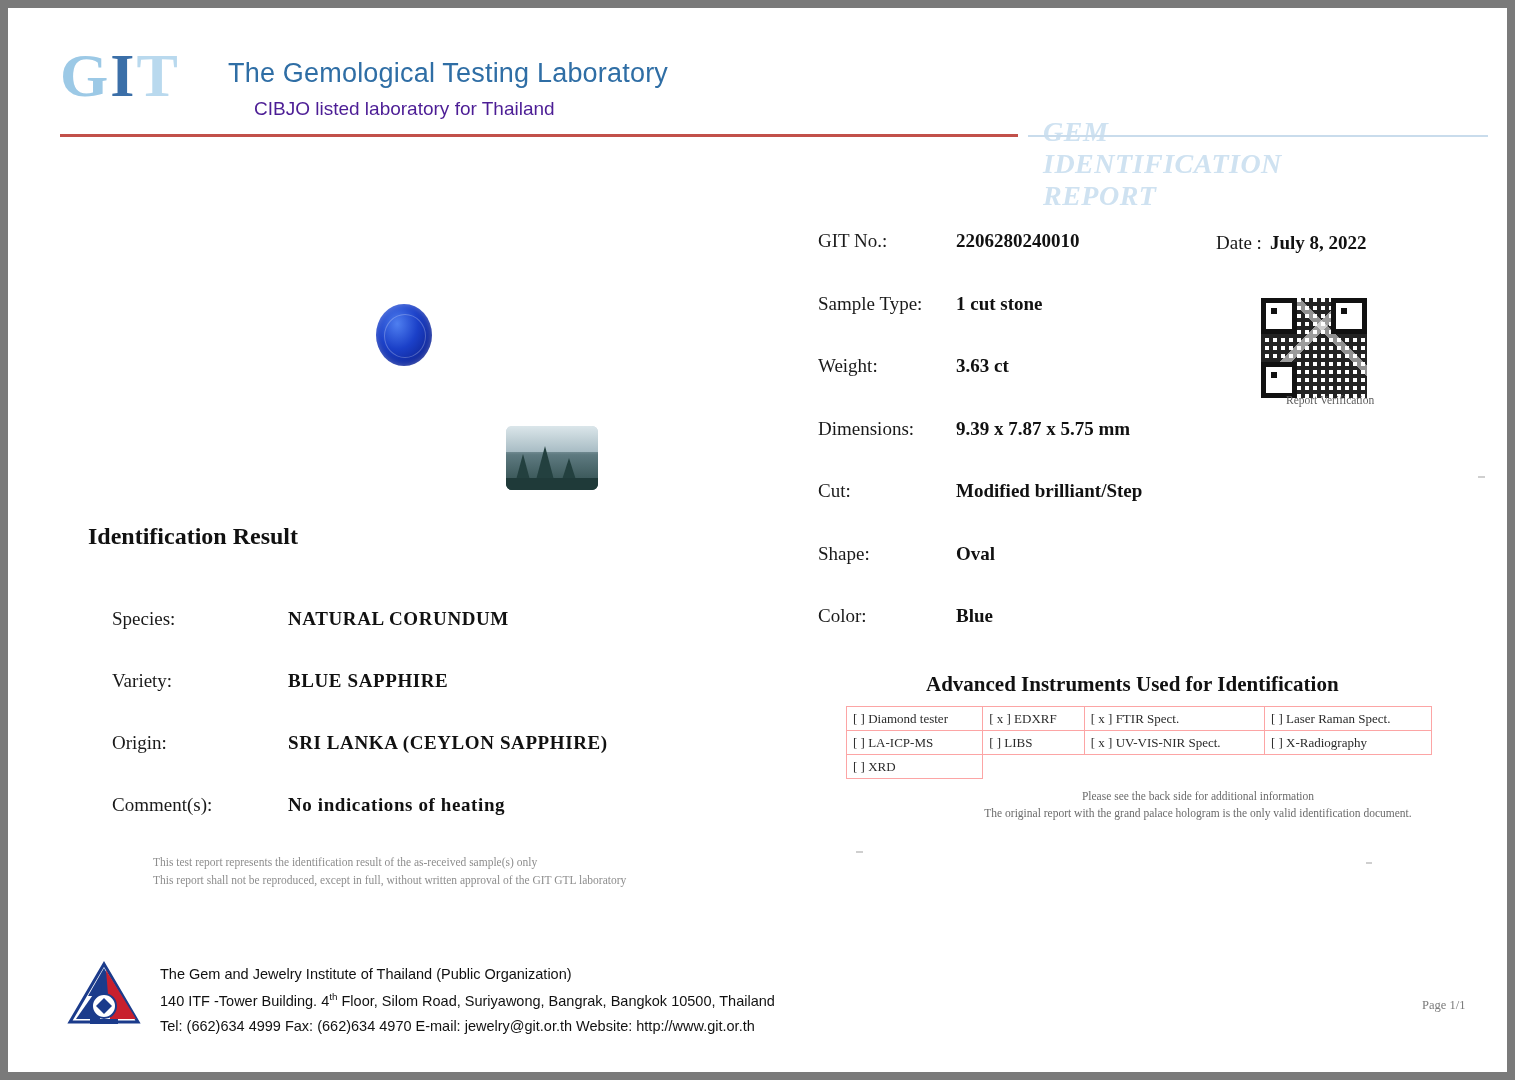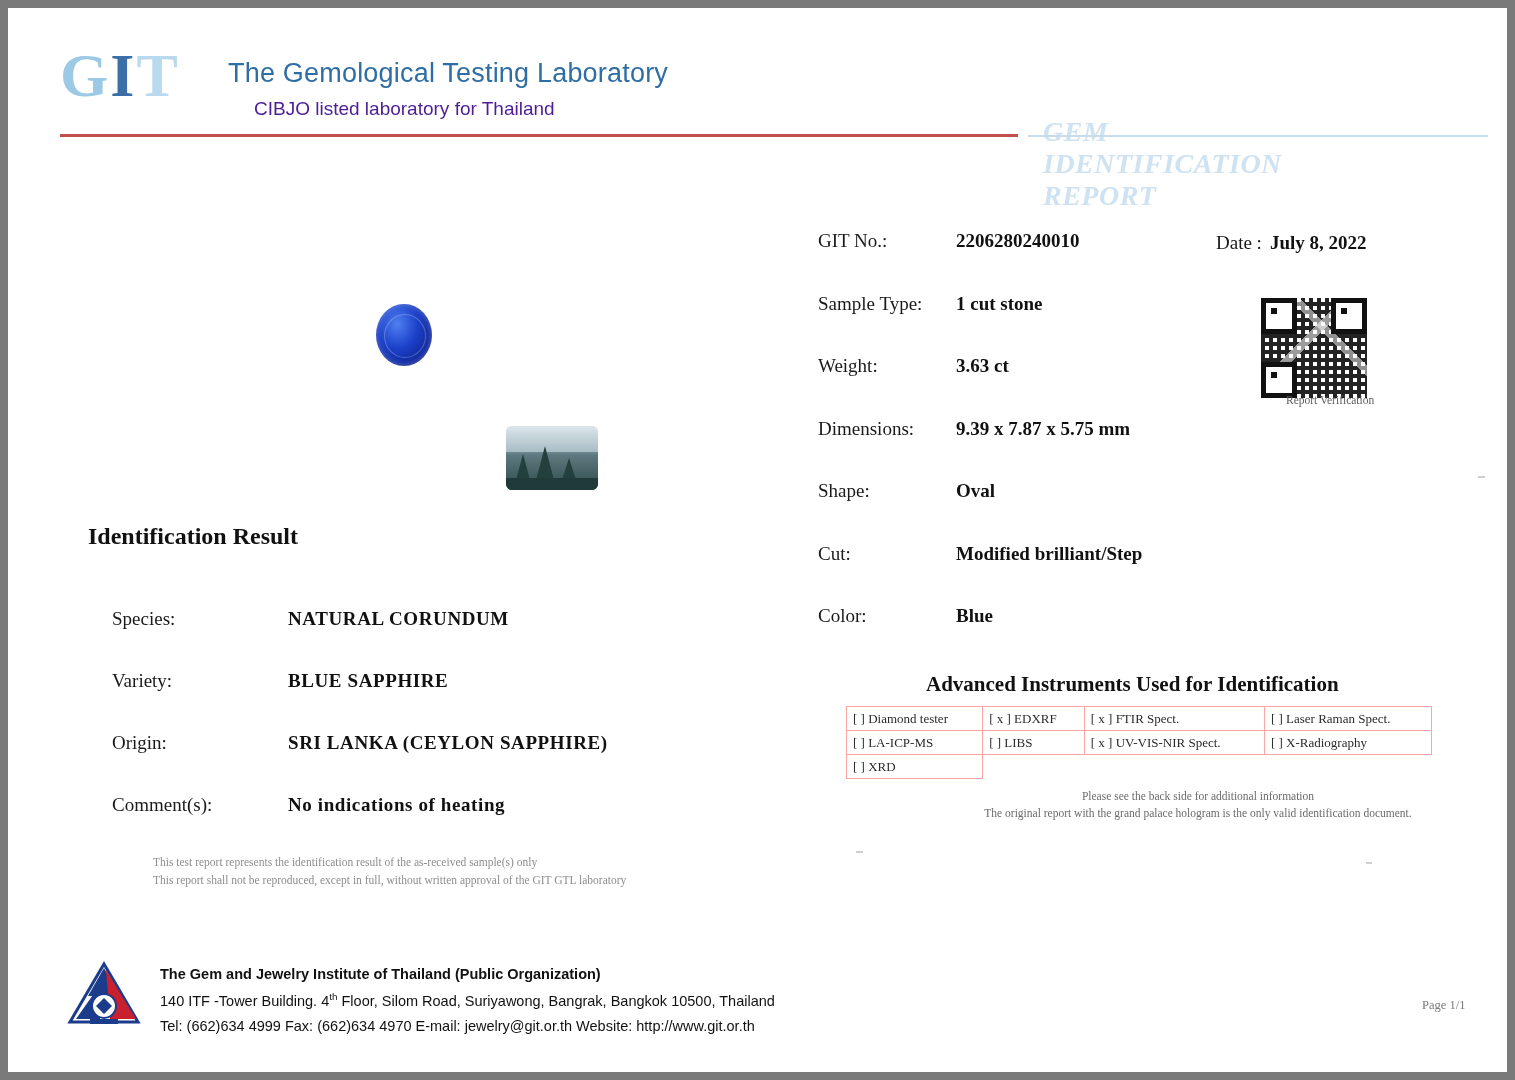--- a/index.html
+++ b/index.html
@@ -292,21 +292,21 @@
   }
   .footer-text {
     position: absolute;
     left: 152px;
     top: 954px;
     font-family: "Liberation Sans", sans-serif;
     font-size: 14.5px;
     color: #111;
     line-height: 1.78;
   }
-  .footer-text .b { font-weight: bold; }
+  .footer-text .b { font-weight: normal; }
   .page-num {
     position: absolute;
     left: 1414px;
     top: 990px;
     font-size: 12.5px;
     color: #7a7a7a;
   }
   sup { font-size: 0.68em; vertical-align: super; }
 
   .speck { position: absolute; background: #cfcfcf; }
@@ -376,26 +376,26 @@
     </div>
     <div class="r-row">
       <span class="r-label">Weight:</span>
       <span class="r-value">3.63  ct</span>
     </div>
     <div class="r-row">
       <span class="r-label">Dimensions:</span>
       <span class="r-value">9.39 x 7.87 x 5.75 mm</span>
     </div>
     <div class="r-row">
+      <span class="r-label">Cut:</span>
+      <span class="r-value">Modified brilliant/Step</span>
+    </div>
+    <div class="r-row">
       <span class="r-label">Shape:</span>
       <span class="r-value">Oval</span>
-    </div>
-    <div class="r-row">
-      <span class="r-label">Cut:</span>
-      <span class="r-value">Modified brilliant/Step</span>
     </div>
     <div class="r-row">
       <span class="r-label">Color:</span>
       <span class="r-value">Blue</span>
     </div>
   </div>
   <div class="date-label">Date :</div>
   <div class="date-value">July 8, 2022</div>
 
   <div class="qr-wrap">

